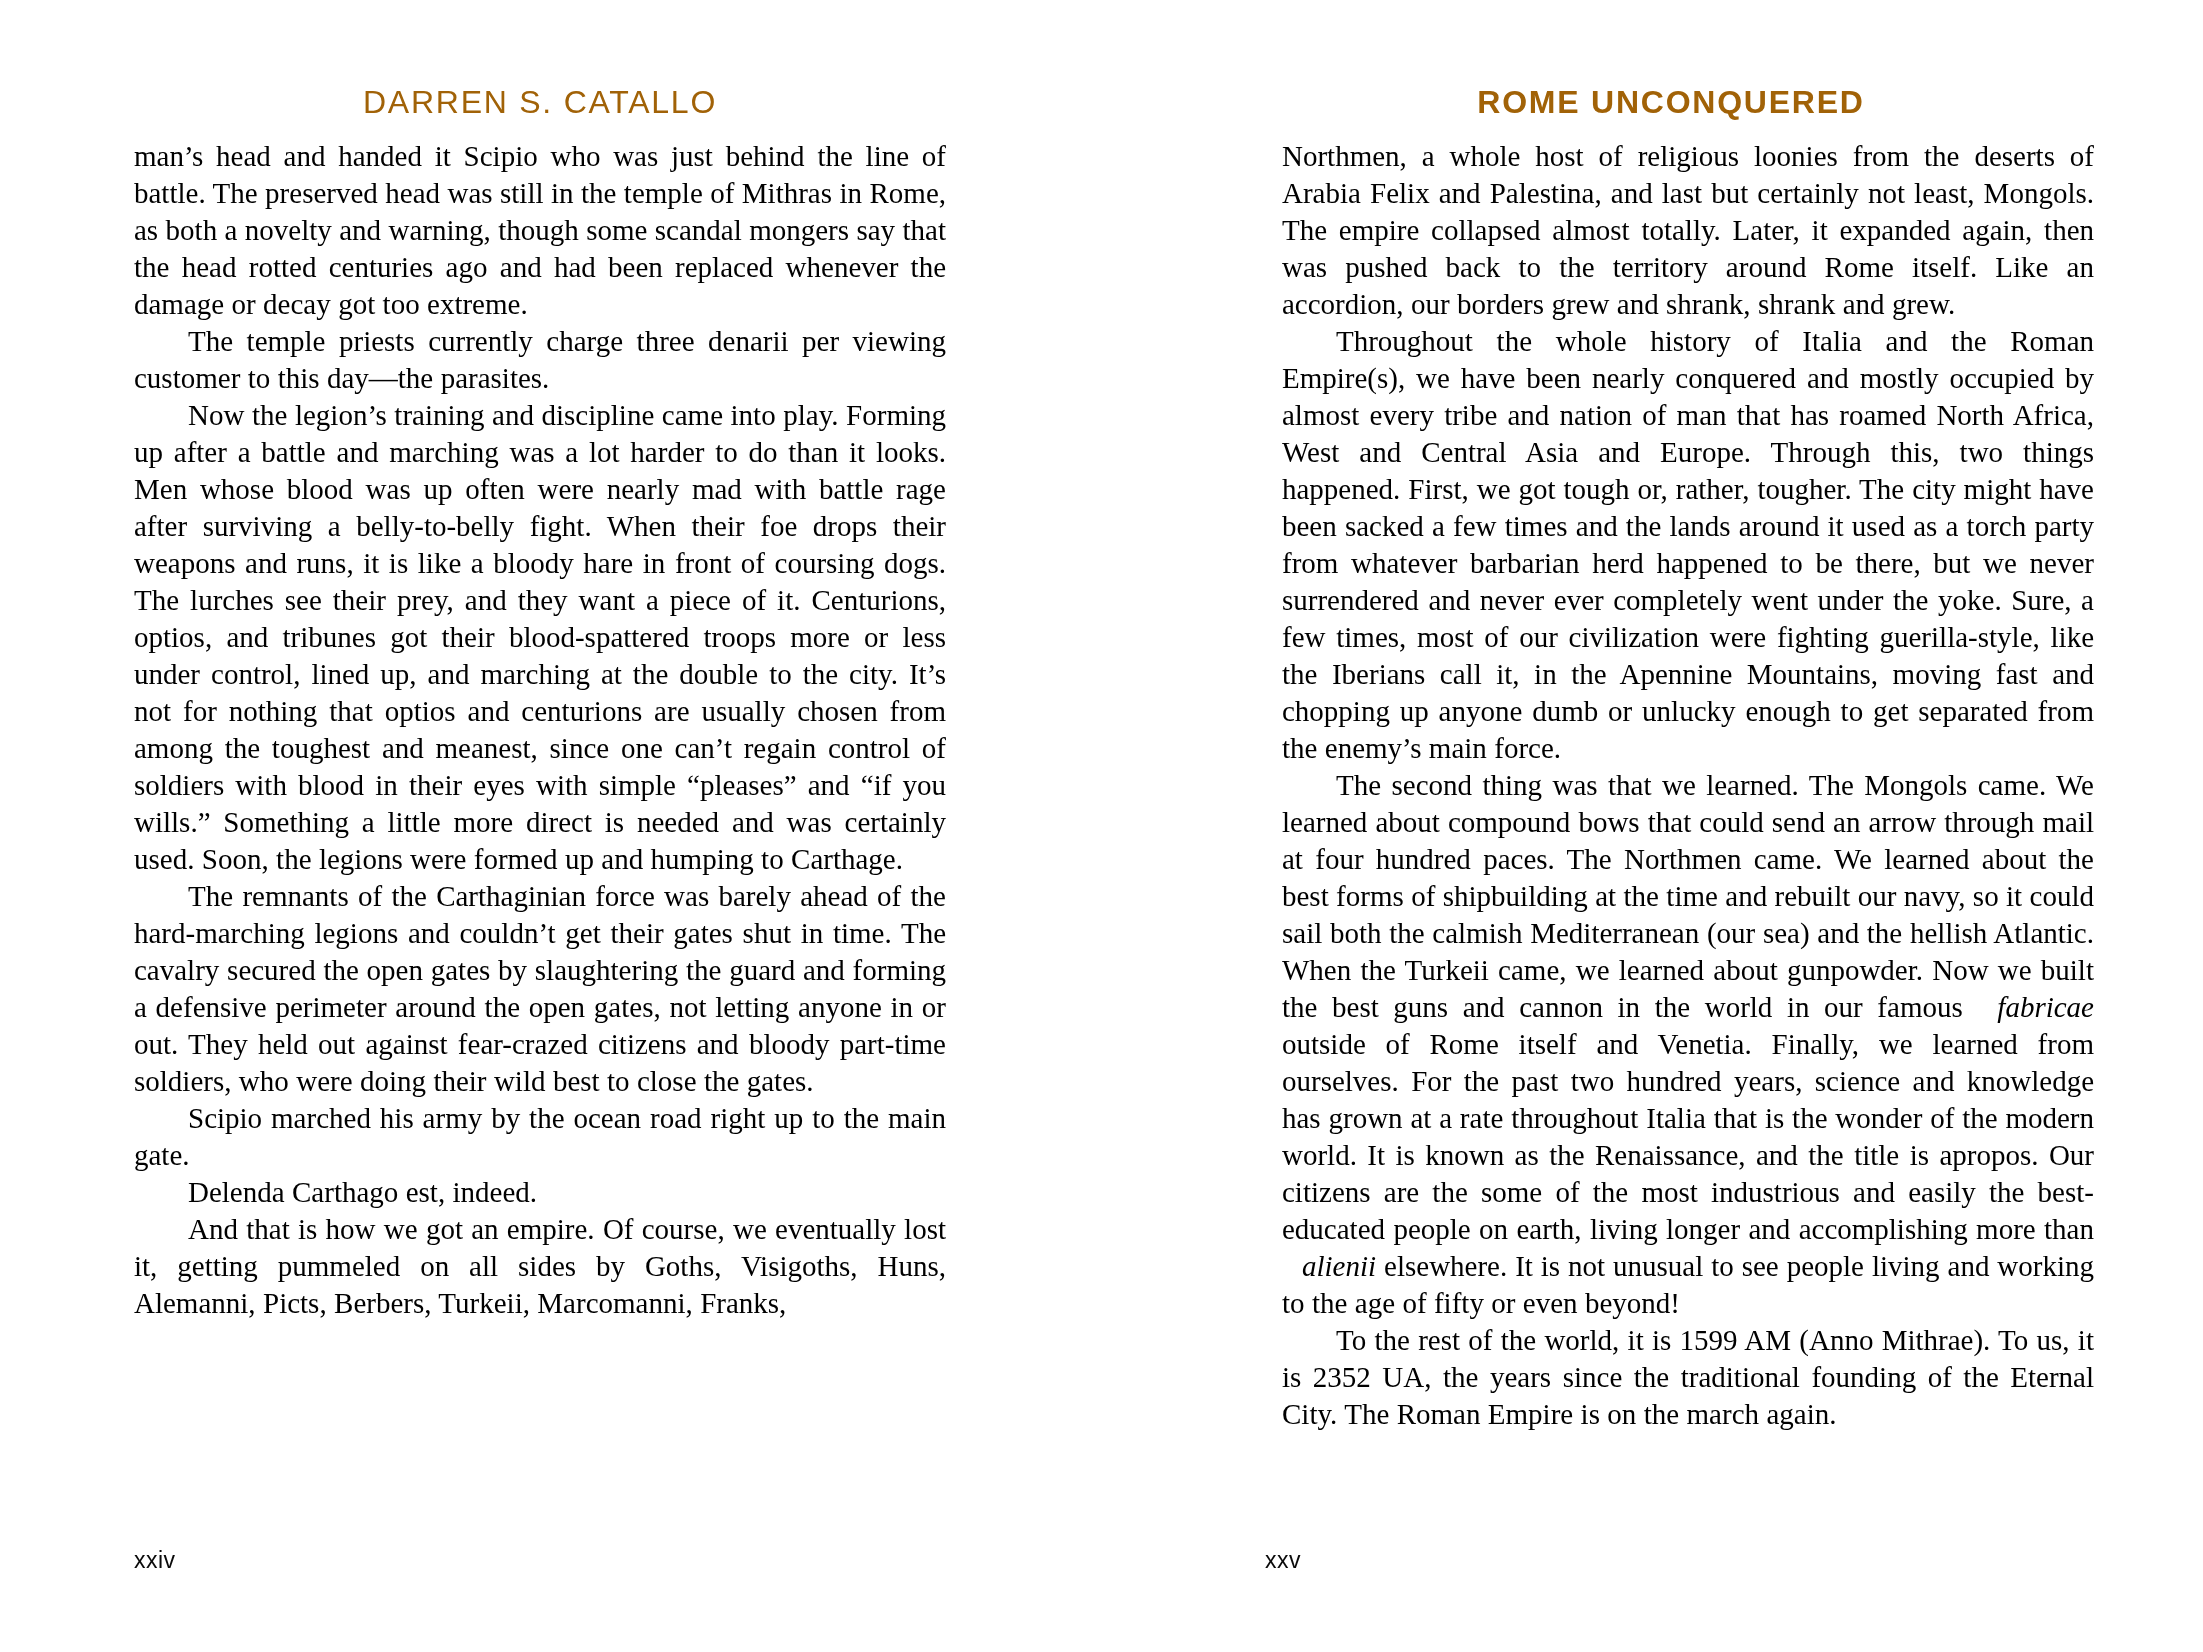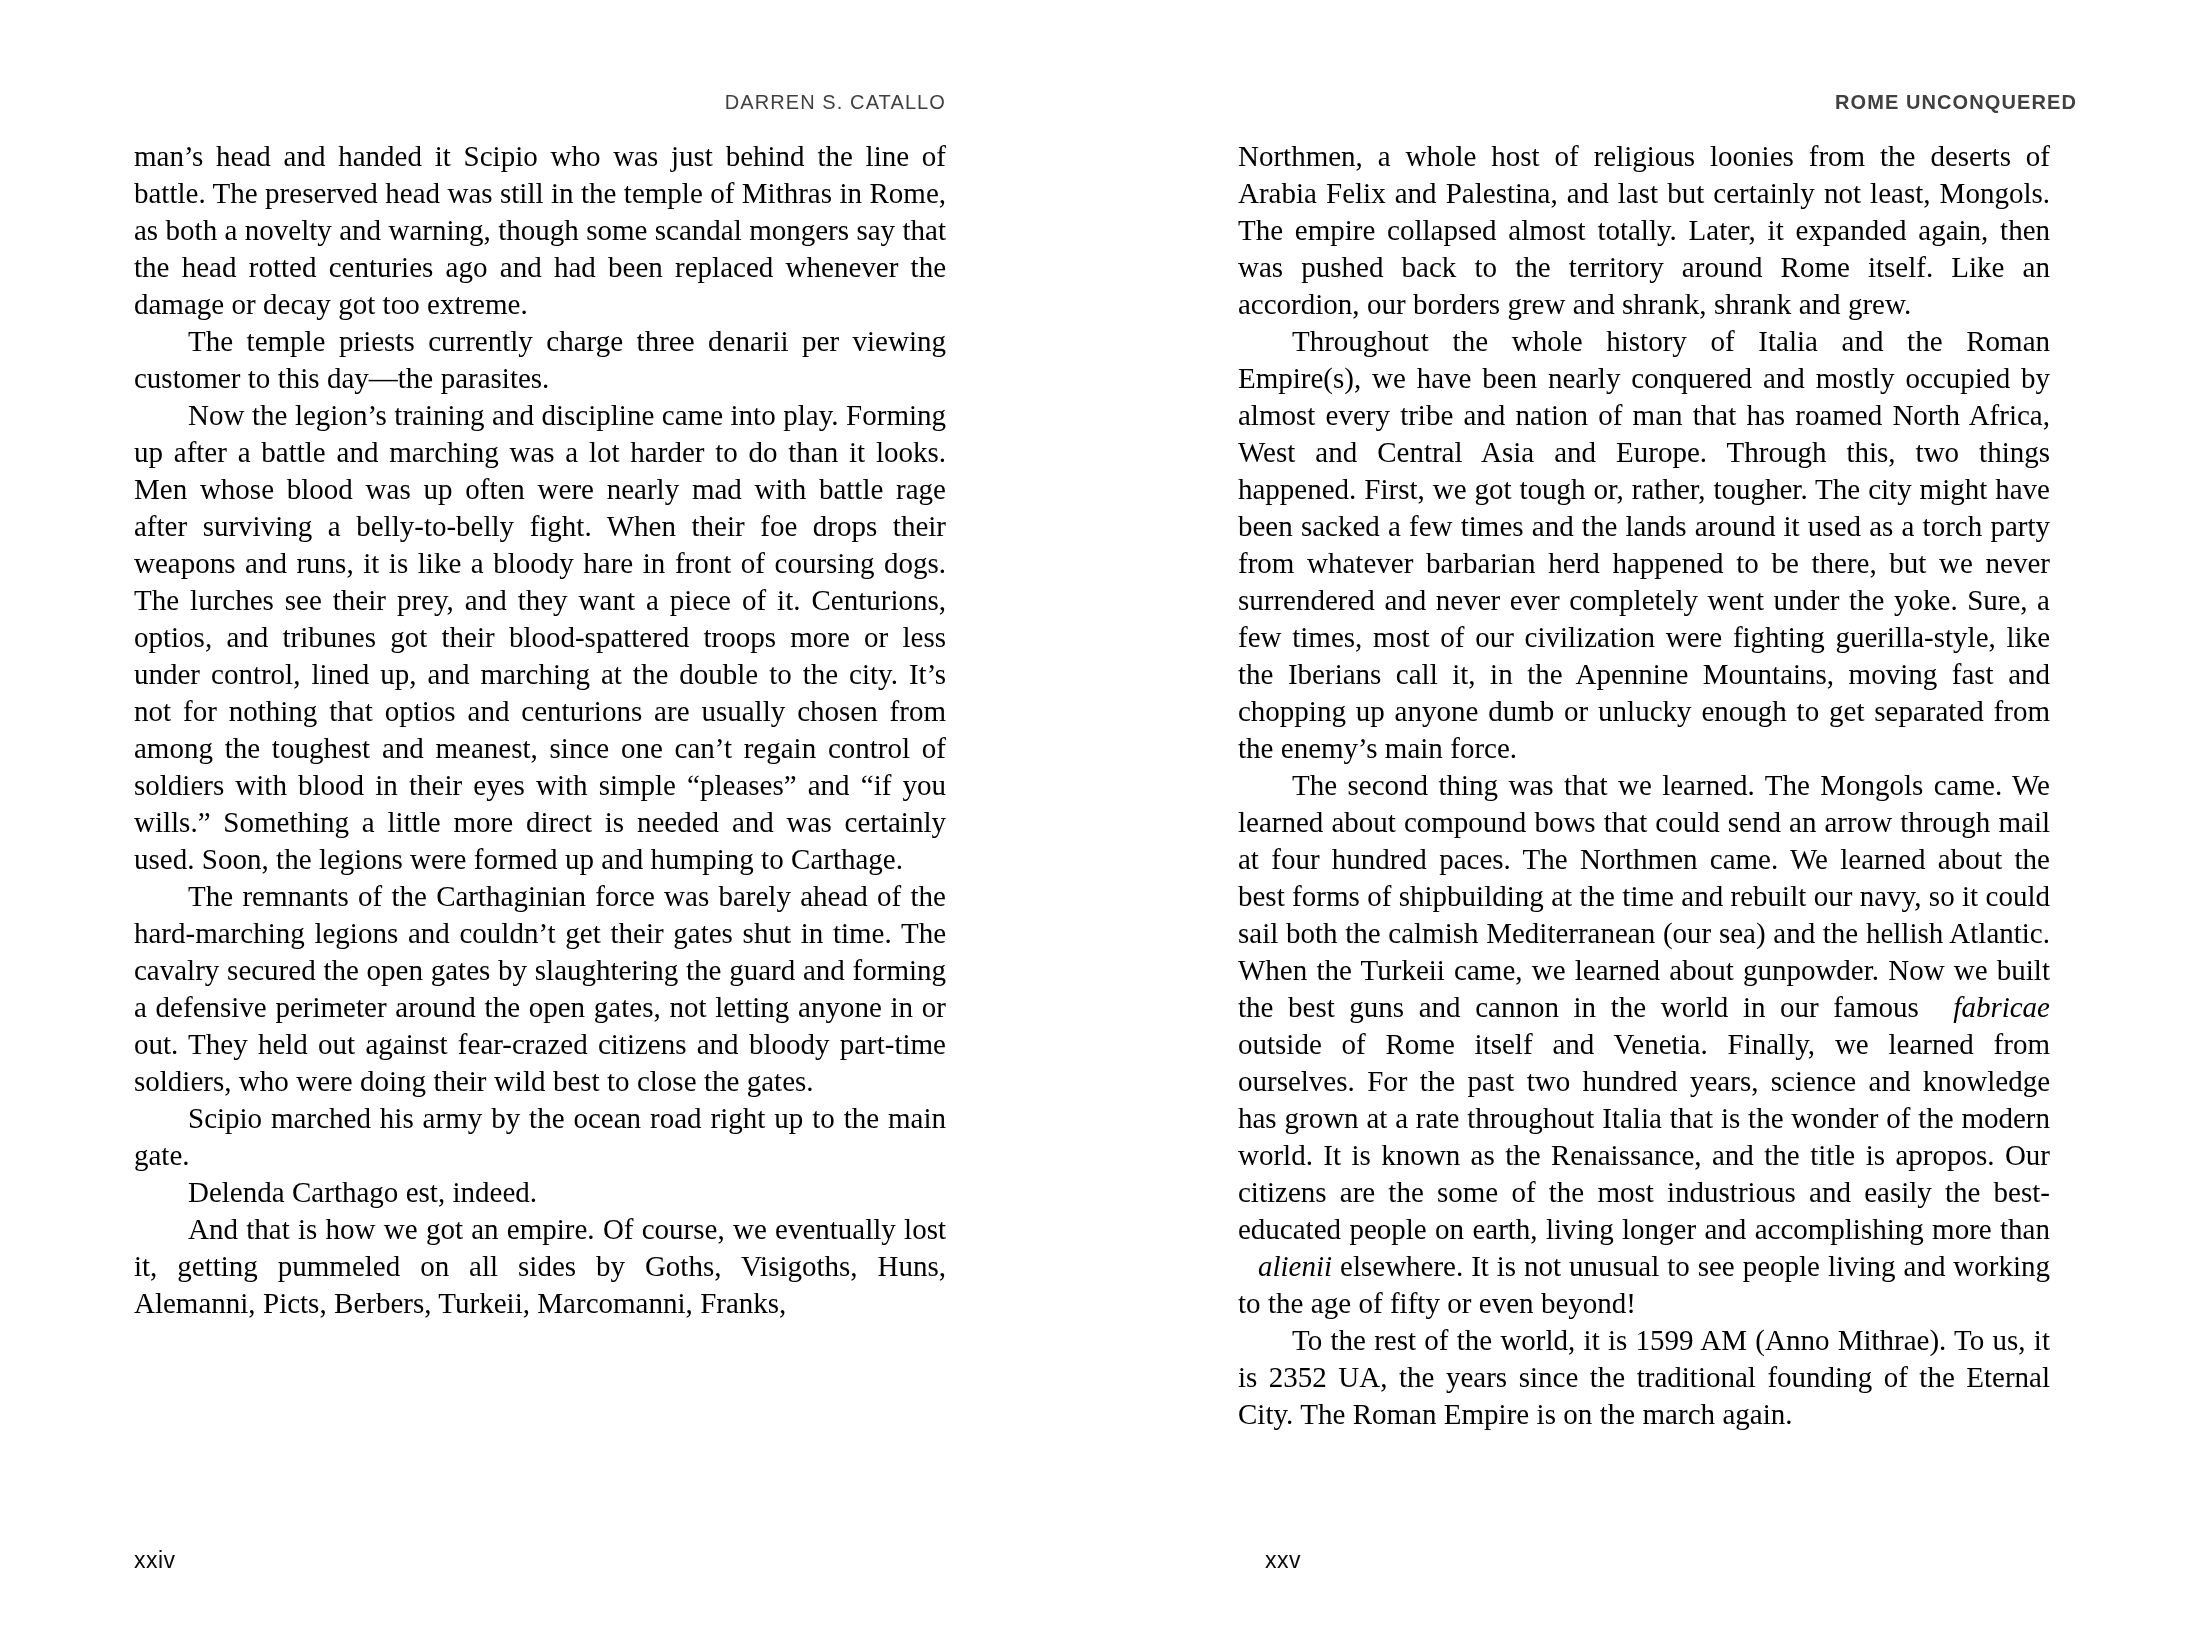--- a/index.html
+++ b/index.html
@@ -22,46 +22,46 @@
     position: absolute;
     inset: 0;
     display: block;
   }
 
   
   .running-head {
     position: absolute;
     top: 88px;
     font-family: "Liberation Sans", "DejaVu Sans", sans-serif;
-    font-size: 20px;
+    font-size: 32px;
     letter-spacing: 0.055em;
     line-height: 29px;
-    color: #404040;
-    text-align: right;
+    color: #a16207;
+    text-align: center;
     white-space: nowrap;
   }
   .running-head.verso {
     left: 134px;
     width: 812px;
   }
   .running-head.recto {
     left: 1265px;
     width: 812px;
     font-weight: bold;
   }
 
   
   .page-column {
     position: absolute;
     top: 138px;
     width: 812px;
     height: 1341px;
   }
   .page-column.verso { left: 134px; }
-  .page-column.recto { left: 1238px; }
+  .page-column.recto { left: 1282px; }
 
   .textblock {
     font-size: 29px;
     line-height: 37px;
     text-align: justify;
     text-justify: inter-word;
     hyphens: none;
     word-spacing: 0.005em;
   }
 

